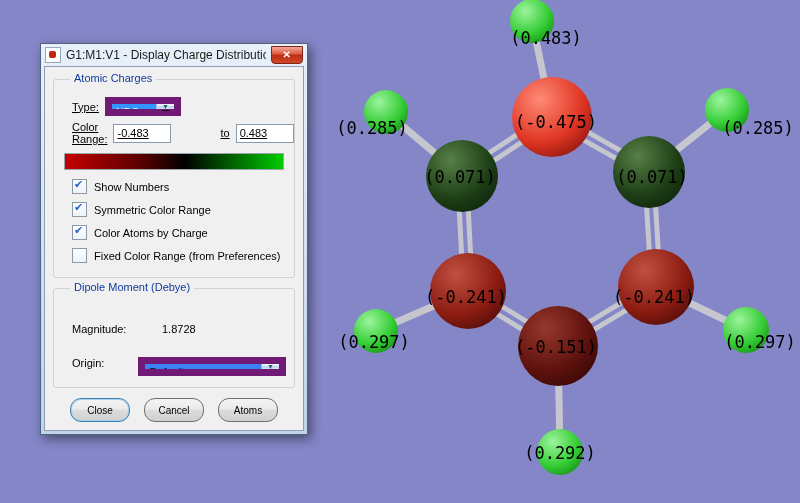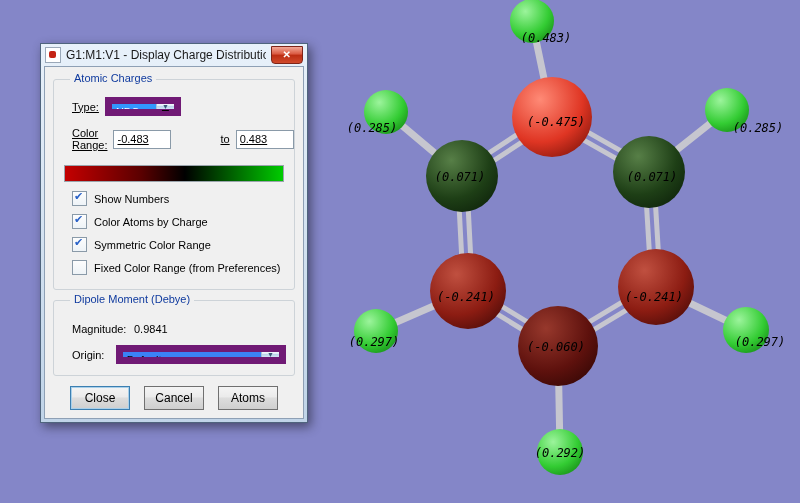--- a/index.html
+++ b/index.html
@@ -4,21 +4,21 @@
 <style>
   html,body{margin:0;padding:0;}
   body{width:800px;height:503px;overflow:hidden;font-family:"Liberation Sans",sans-serif;}
   .scene{position:relative;width:800px;height:503px;background:#8486c8;overflow:hidden;}
   #bond-layer{position:absolute;left:0;top:0;z-index:1;}
   .bond{stroke:#c6c6cf;stroke-width:7;stroke-linecap:round;}
   .bond.dbl{stroke-width:5;}
   #atom-layer{position:absolute;left:0;top:0;width:800px;height:503px;z-index:2;}
   .atom{position:absolute;border-radius:50%;}
   .charge-label{position:absolute;transform:translate(-50%,-50%);font-family:"DejaVu Sans Mono",monospace;
-    font-size:12px;color:#000;white-space:nowrap;z-index:3;font-style:italic;}
+    font-size:17px;color:#000;white-space:nowrap;z-index:3;}
 
   
   .dialog{position:absolute;left:40px;top:43px;width:268px;z-index:10;
     background:linear-gradient(#e8f1fa,#c0d4e8);border:1px solid #4f647d;
     padding:0 3px 3px 3px;box-shadow:3px 4px 10px rgba(0,0,0,.45);box-sizing:border-box;}
   .titlebar{height:22px;display:flex;align-items:center;gap:5px;padding:0 1px;}
   .title-icon{width:14px;height:14px;background:#fff;border:1px solid #9aa8b8;position:relative;flex:0 0 auto;}
   .title-icon::after{content:"";position:absolute;left:3px;top:3px;width:7px;height:7px;background:#c42415;border-radius:2px;}
   .title-text{font-size:12px;color:#1a1a1a;white-space:nowrap;overflow:hidden;}
   .close-btn{margin-left:auto;width:32px;height:16px;border:1px solid #7e2418;border-radius:0 0 4px 4px;
@@ -40,31 +40,31 @@
   .combo.type-combo{width:76px;}
   .combo.origin-combo{width:180px;}
   .txt{width:50px;height:17px;border:1px solid #8a9aa8;font-family:"Liberation Sans",sans-serif;
     font-size:11px;padding:0 3px;background:#fff;}
   .grad-bar{height:15px;margin:8px 4px 9px 4px;border:1px solid #9aa4ac;}
 
   .cb-row{display:flex;align-items:center;gap:7px;margin:8px 2px 8px 12px;font-size:11px;}
   .cb{width:13px;height:13px;background:linear-gradient(#fdfdfd,#eef3f7);border:1px solid #8a9aa8;position:relative;flex:0 0 auto;}
   .cb.checked::after{content:"✔";position:absolute;left:1px;top:-2px;font-size:11px;color:#2a62c8;}
 
-  .drow{display:flex;align-items:center;margin:10px 2px 5px 12px;font-size:11px;}
+  .drow{display:flex;margin:22px 2px 5px 12px;font-size:11px;gap:28px;}
   .dlabel{width:62px;flex:0 0 auto;}
   .vec span{display:inline-block;width:52px;}
   .slider{width:46px;height:16px;position:relative;margin:0 7px 0 4px;flex:0 0 auto;}
   .slider .track{position:absolute;left:0;right:0;top:7px;height:2px;background:#cfcfcf;border:1px solid #9aa2aa;border-radius:2px;}
   .slider .thumb{position:absolute;left:18px;top:0;width:9px;height:15px;border:1px solid #708090;border-radius:2px;
     background:linear-gradient(#fafafa,#d4d8dc);}
   .sv-label{width:66px;}
 
   .btn-row{display:flex;justify-content:center;gap:14px;margin:10px 0 2px 0;}
-  .btn{width:58px;height:22px;border:1px solid #707070;border-radius:0;font-size:12px;color:#000;
+  .btn{width:58px;height:22px;border:1px solid #707070;border-radius:11px;font-size:10px;color:#000;
     background:linear-gradient(#f4f4f4,#ebebeb 45%,#dddddd 50%,#cfcfcf);
     display:flex;align-items:center;justify-content:center;}
   .btn.default{border-color:#3c7fb1;box-shadow:inset 0 0 0 1px #a9d0ea;}
 </style>
 </head>
 <body>
 
 <div class="scene" style="background: rgb(132, 134, 200);">
   <svg id="bond-layer" width="800" height="503">
       <line x1="554.467126934221" y1="120.76341396745578" x2="464.467126934221" y2="179.7634139674558" class="bond dbl"></line>
@@ -102,21 +102,21 @@
       <div class="charge-label" style="left: 546px; top: 38px;">(0.483)</div>
       <div class="charge-label" style="left: 556px; top: 122px;">(-0.475)</div>
       <div class="charge-label" style="left: 372px; top: 128px;">(0.285)</div>
       <div class="charge-label" style="left: 758px; top: 128px;">(0.285)</div>
       <div class="charge-label" style="left: 460px; top: 177px;">(0.071)</div>
       <div class="charge-label" style="left: 652px; top: 177px;">(0.071)</div>
       <div class="charge-label" style="left: 466px; top: 297px;">(-0.241)</div>
       <div class="charge-label" style="left: 654px; top: 297px;">(-0.241)</div>
       <div class="charge-label" style="left: 374px; top: 342px;">(0.297)</div>
       <div class="charge-label" style="left: 760px; top: 342px;">(0.297)</div>
-      <div class="charge-label" style="left: 556px; top: 347px;">(-0.060)</div>
+      <div class="charge-label" style="left: 556px; top: 347px;">(-0.151)</div>
       <div class="charge-label" style="left: 560px; top: 453px;">(0.292)</div>
     </div>
 
   <div class="dialog">
     <div class="titlebar">
       <span class="title-icon"></span>
       <span class="title-text">G1:M1:V1 - Display Charge Distribution</span>
       <span class="close-btn">✕</span>
     </div>
     <div class="client">
@@ -128,50 +128,50 @@
           <span class="lbl">Type:</span>
           <div class="combo type-combo hilite">
             <span class="sel">NBO</span>
             <span class="arrow-btn"></span>
           </div>
         </div>
 
         <div class="row">
           <span class="lbl">Color Range:</span>
           <input class="txt" value="-0.483" style="">
-          <span class="lbl" style="margin:12px 6px;padding-left:43px;">to</span>
+          <span class="lbl" style="margin:0 6px;padding-left:43px;">to</span>
           <input class="txt" value="0.483" style="">
         </div>
 
         <div class="grad-bar" style="background: linear-gradient(90deg, rgb(196, 0, 0) 0%, rgb(90, 0, 0) 35%, rgb(0, 0, 0) 55%, rgb(0, 90, 0) 75%, rgb(0, 204, 0) 100%);"></div>
 
         <div class="cb-row">
           <span class="cb checked"></span>
           <span>Show Numbers</span>
         </div>
         <div class="cb-row">
           <span class="cb checked"></span>
-          <span>Color Atoms by Charge</span>
+          <span>Symmetric Color Range</span>
         </div>
         <div class="cb-row">
           <span class="cb checked"></span>
-          <span>Symmetric Color Range</span>
+          <span>Color Atoms by Charge</span>
         </div>
         <div class="cb-row">
           <span class="cb"></span>
           <span>Fixed Color Range (from Preferences)</span>
         </div>
       </div>
 
       <div class="group">
         <span class="group-label">Dipole Moment (Debye)</span>
 
         <div class="drow">
           <span class="dlabel">Magnitude:</span>
-          <span>0.9841</span>
+          <span>1.8728</span>
         </div>
         <div class="drow">
           <span class="lbl" style="width:40px;">Origin:</span>
           <div class="combo origin-combo">
             <span class="sel">Default</span>
             <span class="arrow-btn"></span>
           </div>
         </div>
       </div>
 

